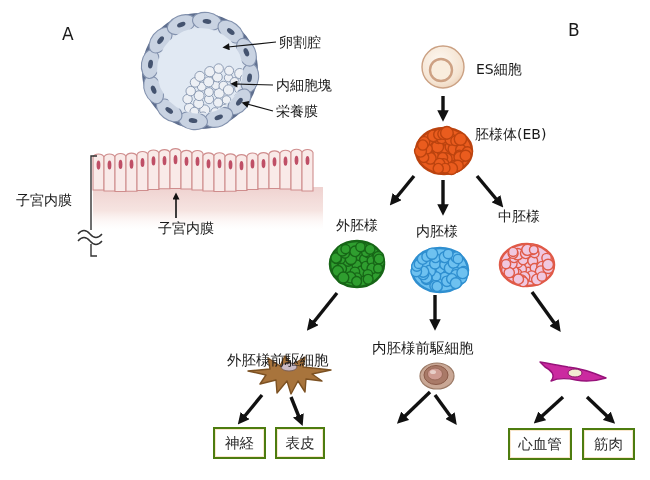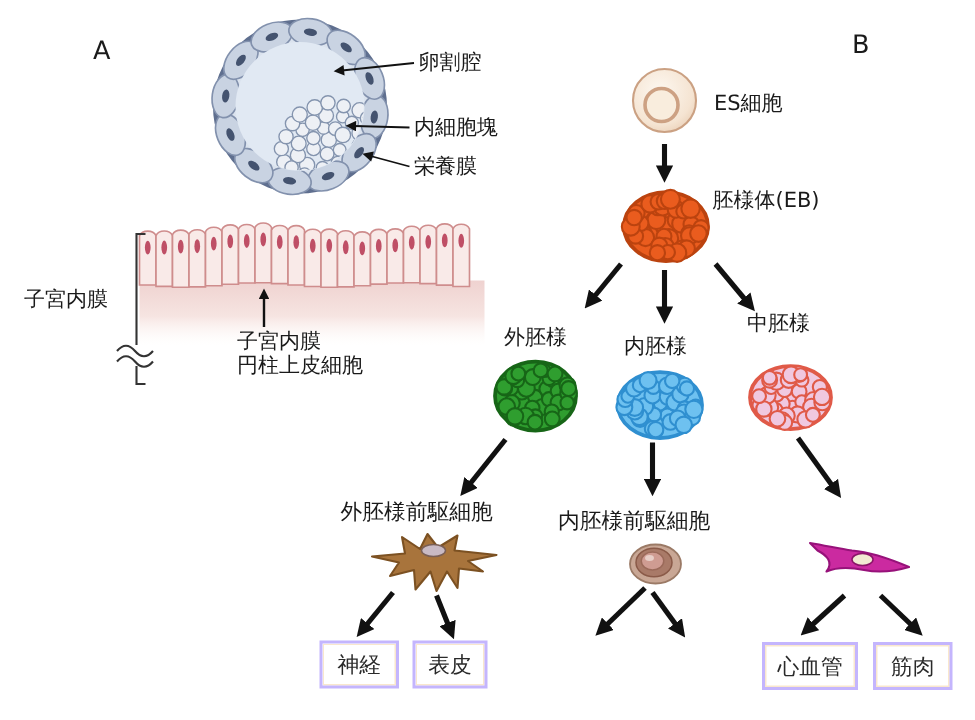--- a/index.html
+++ b/index.html
@@ -3,21 +3,21 @@
 <meta charset="utf-8">
 <style>
   html,body{margin:0;padding:0;background:#fff;}
   .stage{position:relative;width:650px;height:480px;background:#fff;overflow:hidden;
          font-family:"DejaVu Sans",sans-serif;color:#1a1a1a;}
   .stage svg{position:absolute;left:0;top:0;}
   .lbl{position:absolute;white-space:nowrap;font-size:14px;line-height:1.15;color:#1a1a1a;}
   .panel-letter{font-size:17px;}
   .lbl.pre{font-size:14.5px;}
   .organ-box{position:absolute;display:flex;align-items:center;justify-content:center;
-             background:#fff;border:2px solid #c4b5fd;box-shadow:inset 0 0 0 1px #f9e7cd;
+             background:#fff;border:2px solid #4d7c0f;box-shadow:inset 0 0 0 1px #f9e7cd;
              font-size:14.5px;color:#2a2a2a;}
 </style>
 </head>
 <body>
 
 <div class="stage">
 
   <svg id="art" width="650" height="480" viewBox="0 0 650 480">
     <defs>
       <marker id="ah" viewBox="0 0 10 10" refX="1.5" refY="5" markerWidth="3.4" markerHeight="3.4" orient="auto" markerUnits="strokeWidth">
@@ -364,29 +364,28 @@
 
   <div class="lbl panel-letter" style="left:62px;top:25px">A</div>
   <div class="lbl panel-letter" style="left:568px;top:21px">B</div>
 
   <div class="lbl" style="left:279px;top:34px">卵割腔</div>
   <div class="lbl" style="left:276px;top:77px">内細胞塊</div>
   <div class="lbl" style="left:276px;top:103px">栄養膜</div>
 
   <div class="lbl" style="left:16px;top:192px">子宮内膜</div>
   <div class="lbl" style="left:158px;top:220px">子宮内膜</div>
-  <div class="lbl" style="left:158px;top:236px">円柱上皮細胞</div>
 
   <div class="lbl" style="left:476px;top:61px">ES細胞</div>
   <div class="lbl" style="left:475px;top:126px">胚様体(EB)</div>
 
   <div class="lbl" style="left:336px;top:217px">外胚様</div>
   <div class="lbl" style="left:416px;top:223px">内胚様</div>
   <div class="lbl" style="left:498px;top:208px">中胚様</div>
 
-  <div class="lbl pre" style="left:227px;top:334px">外胚様前駆細胞</div>
+  <div class="lbl pre" style="left:227px;top:352px">外胚様前駆細胞</div>
   <div class="lbl pre" style="left:372px;top:340px">内胚様前駆細胞</div>
 
   <div class="organ-box" style="left:213px;top:427px;width:49px;height:28px">神経</div>
   <div class="organ-box" style="left:275px;top:427px;width:46px;height:28px">表皮</div>
   <div class="organ-box" style="left:508px;top:428px;width:60px;height:28px">心血管</div>
   <div class="organ-box" style="left:582px;top:428px;width:49px;height:28px">筋肉</div>
 </div>
 
 </body></html>

